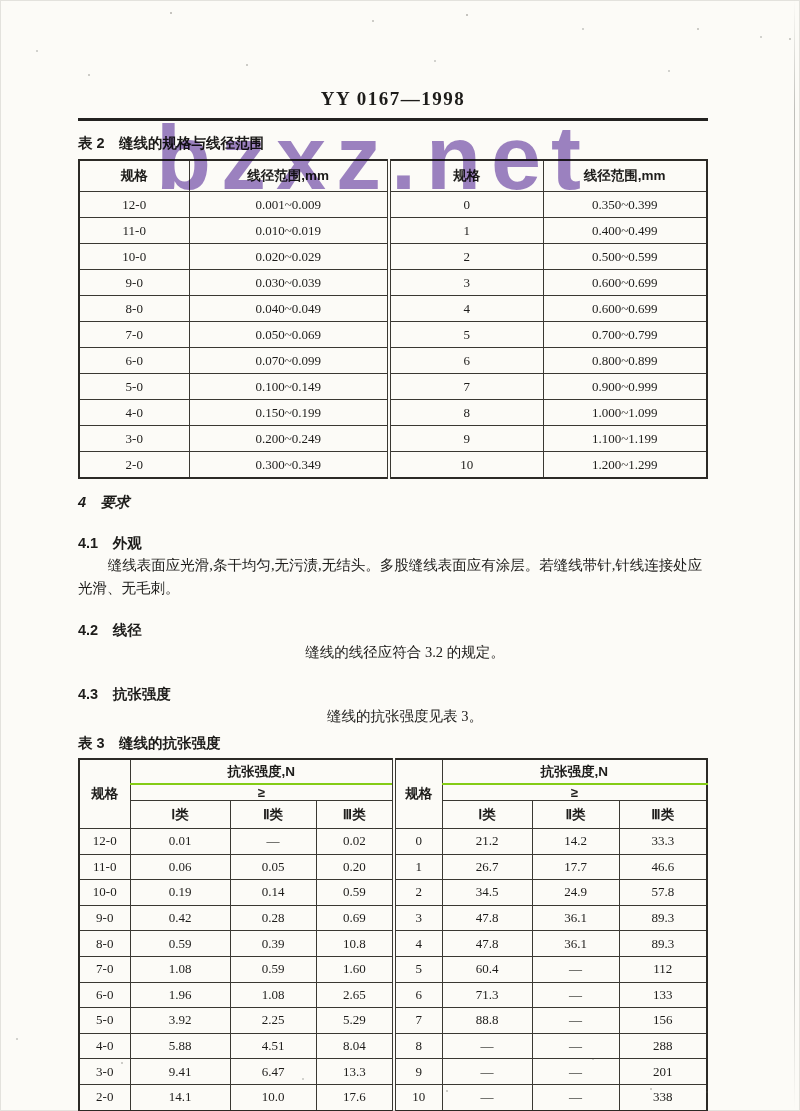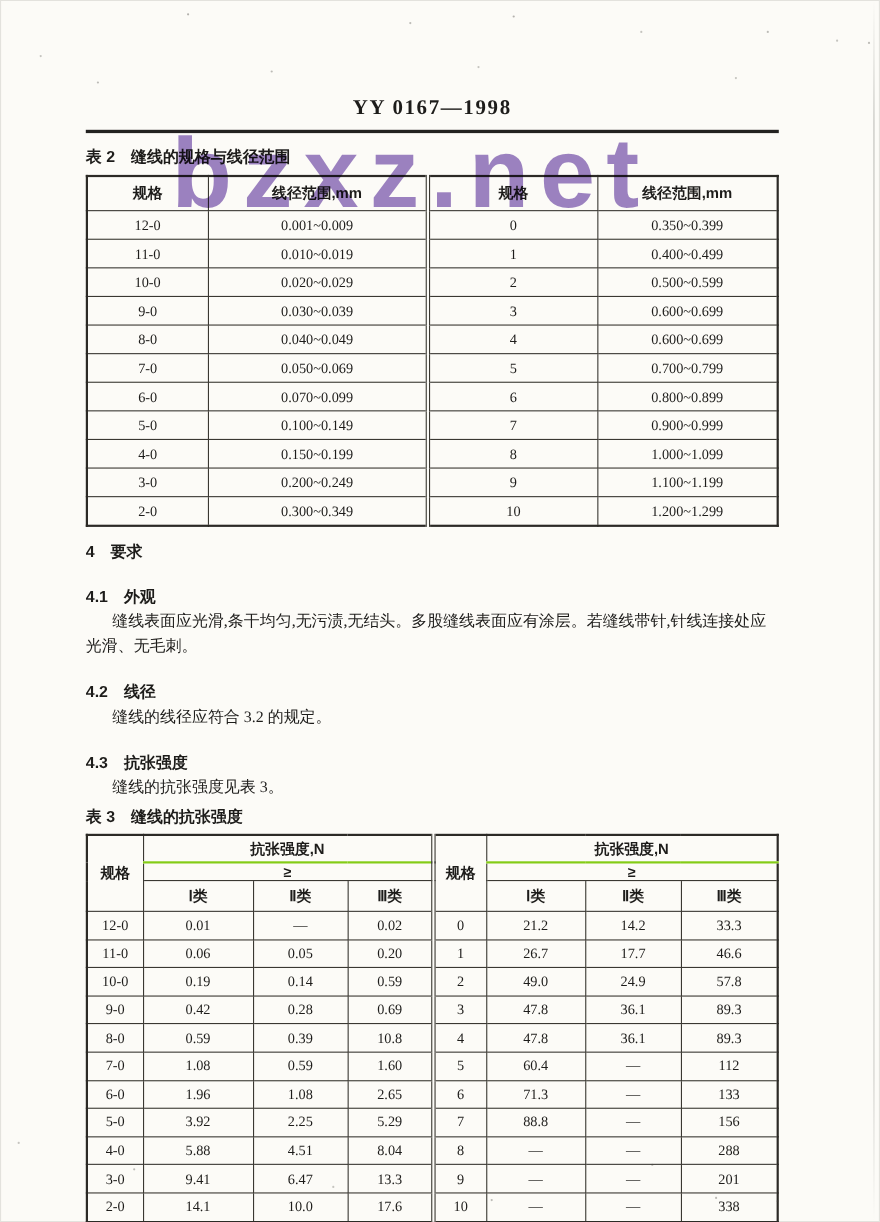--- a/index.html
+++ b/index.html
@@ -46,21 +46,21 @@
   .t2 th { height:30px; }
   .t2 td { height:25px; }
   .t2 th:nth-child(3), .t2 td:nth-child(3) { border-left:4px double #3a3832; }
 
   .sec-heading {
     font-family:"Liberation Sans", sans-serif;
     font-weight:bold; font-size:14.5px;
     line-height:22px; margin-top:19px;
   }
   .body-line { font-size:14.5px; line-height:23px; }
-  .indent { padding-left:24px; }
+  .indent { padding-left:24px;text-align:center; }
 
   .t3 { margin-top:6px; }
   .t3 .h-strength { height:23px; border-bottom:2px solid #84cc16; }
   .t3 .h-gte { height:15px; font-size:13px; line-height:13px; border-bottom:1px solid #3a3832; }
   .t3 .h-class { height:27px; }
   .t3 .h-spec { font-size:13.5px; }
   .t3 td { height:24.6px; }
   .t3 .dl, .t3 td:nth-child(5) { border-left:4px double #3a3832; }
 
   .watermark {
@@ -194,21 +194,21 @@
           </tr>
           <tr>
             <td>2-0</td>
             <td>0.300~0.349</td>
             <td>10</td>
             <td>1.200~1.299</td>
           </tr>
         </tbody>
     </table>
 
-    <div class="sec-heading" style="margin-top:12px;">4　要求</div>
+    <div class="sec-heading" style="margin-top:12px;font-style:italic;">4　要求</div>
     <div class="sec-heading">4.1　外观</div>
     <div class="body-line indent">缝线表面应光滑,条干均匀,无污渍,无结头。多股缝线表面应有涂层。若缝线带针,针线连接处应</div>
     <div class="body-line">光滑、无毛刺。</div>
     <div class="sec-heading">4.2　线径</div>
     <div class="body-line indent">缝线的线径应符合 3.2 的规定。</div>
     <div class="sec-heading">4.3　抗张强度</div>
     <div class="body-line indent">缝线的抗张强度见表 3。</div>
 
     <div class="table-caption" style="margin-top:6px;">表 3　缝线的抗张强度</div>
 
@@ -263,21 +263,21 @@
             <td>26.7</td>
             <td>17.7</td>
             <td>46.6</td>
           </tr>
           <tr>
             <td>10-0</td>
             <td>0.19</td>
             <td>0.14</td>
             <td>0.59</td>
             <td>2</td>
-            <td>49.0</td>
+            <td>34.5</td>
             <td>24.9</td>
             <td>57.8</td>
           </tr>
           <tr>
             <td>9-0</td>
             <td>0.42</td>
             <td>0.28</td>
             <td>0.69</td>
             <td>3</td>
             <td>47.8</td>

